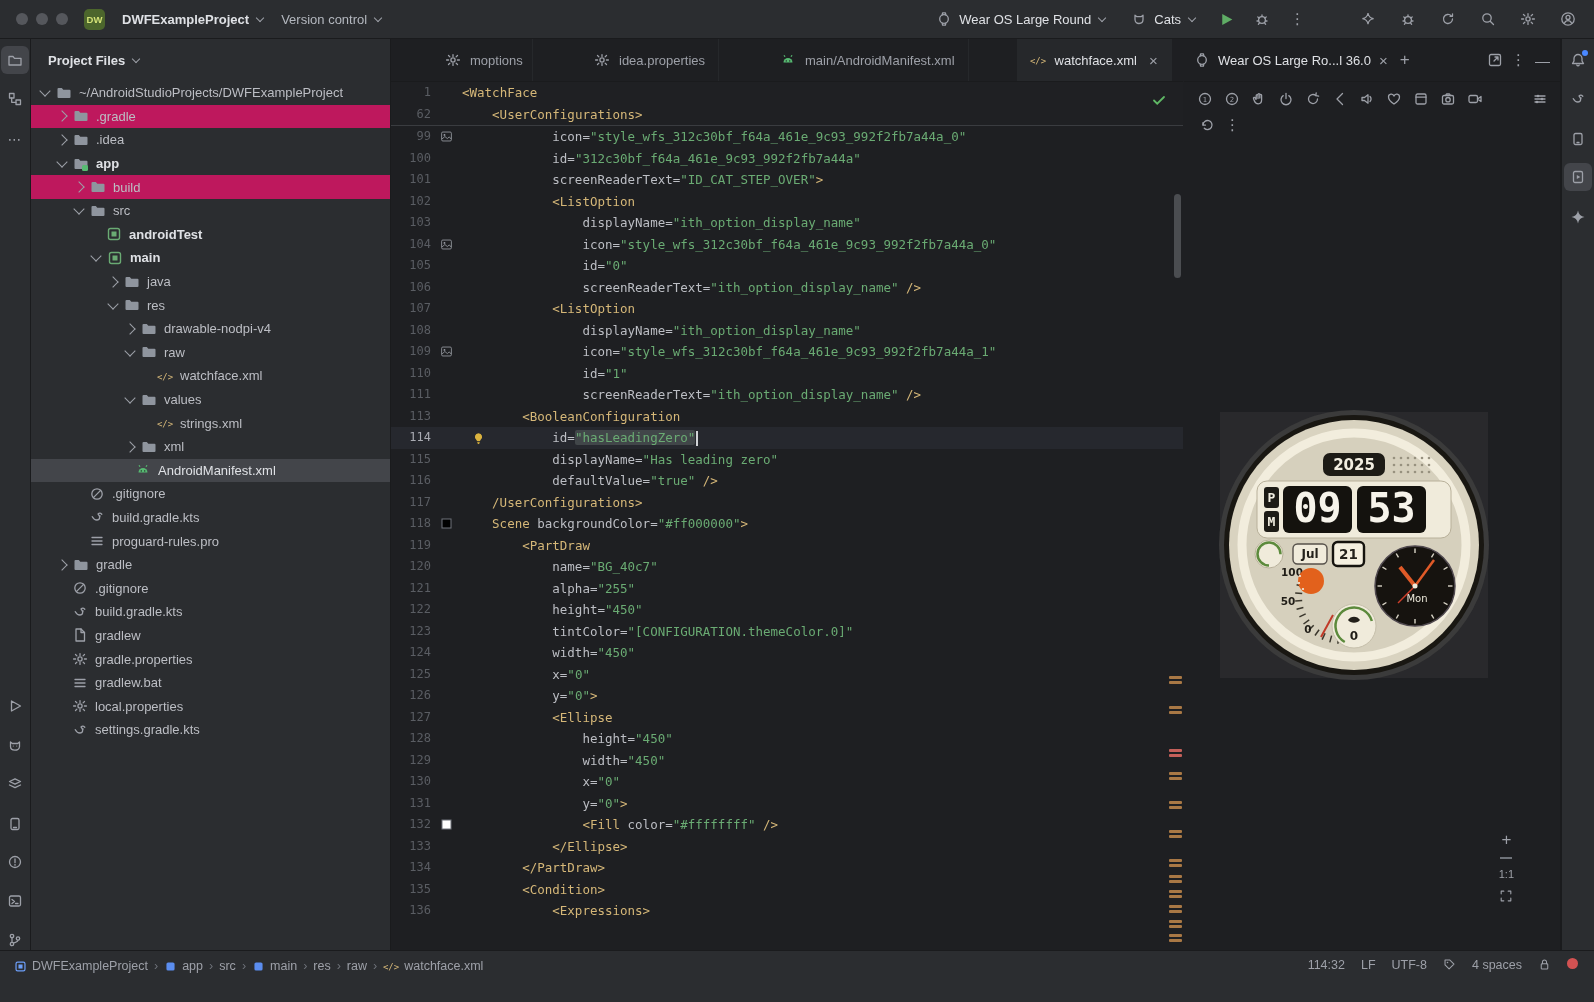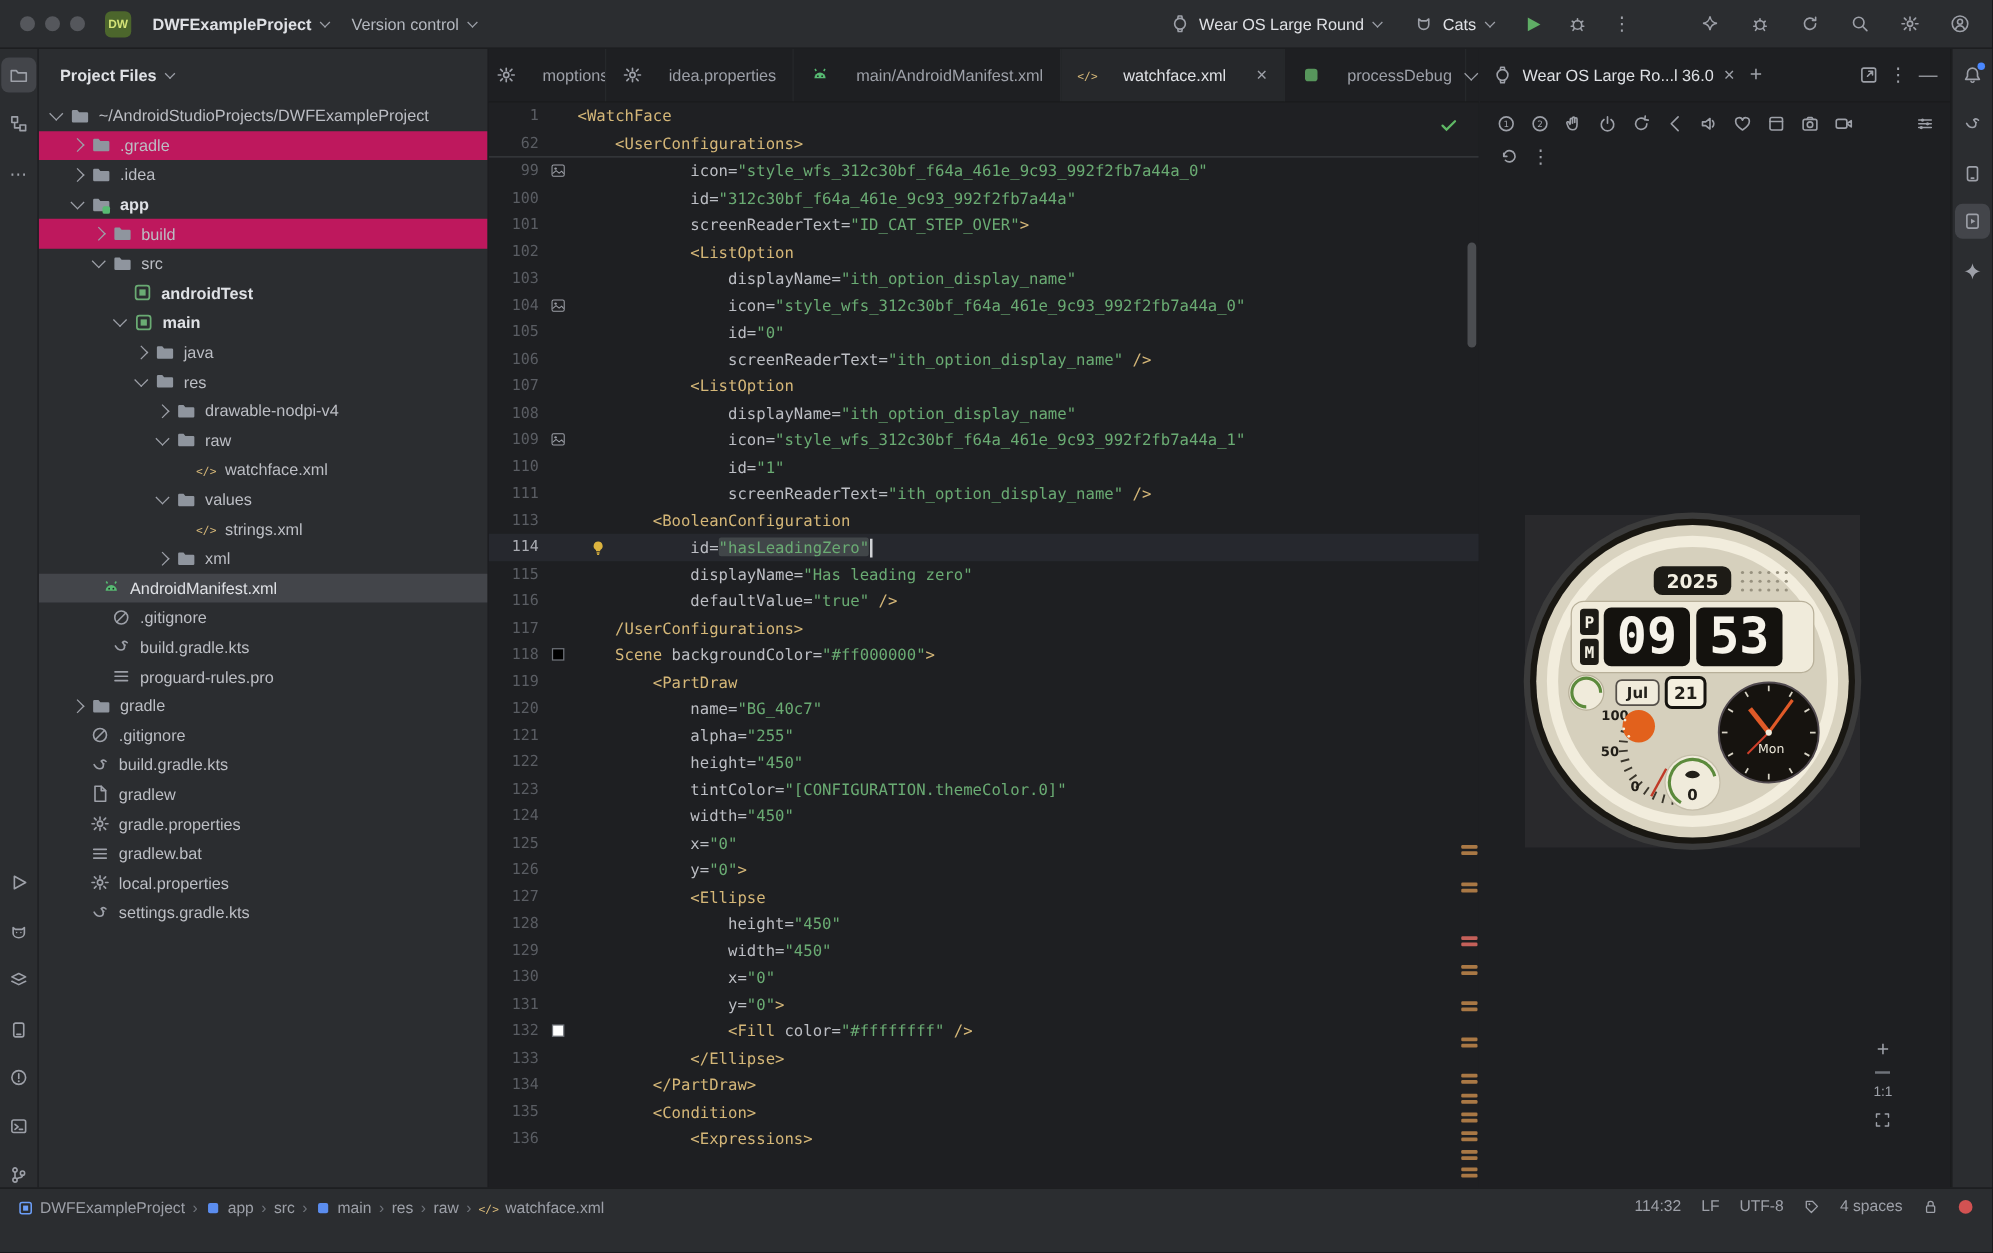--- a/index.html
+++ b/index.html
@@ -41,21 +41,21 @@
   .trow .icon{width:18px;height:16px;margin-right:6px;flex:none;}
   .tlabel.bold{font-weight:bold;color:#dfe1e5;}
   .trow.warm{background:#be185d;}
   .trow.sel{background:#43454a;}
   .trow.sel .tlabel{color:#dfe1e5;}
 
   
   .editor{position:absolute;left:391px;top:39px;width:792px;bottom:52px;background:#1e1f22;}
   .tabsbar{height:42px;border-bottom:1px solid #1a1b1d;display:flex;align-items:stretch;}
   .tabs{display:flex;}
-  .tab{display:flex;align-items:center;gap:21px;padding:0 13px;border-right:1px solid #26282b;color:#9da0a8;white-space:nowrap;}
+  .tab{display:flex;align-items:center;gap:9px;padding:0 13px;border-right:1px solid #26282b;color:#9da0a8;white-space:nowrap;margin-left:48px;}
   .tab .icon{width:16px;height:16px;}
   .tab.active{color:#dfe1e5;background:#26282b;}
   .tab.partial{width:74px;overflow:hidden;padding-left:6px;}
   .tab.fade{max-width:118px;overflow:hidden;}
   .tab-close{color:#9da0a8;font-size:15px;margin-left:3px;line-height:1;}
   .tabs-extra{margin-left:auto;display:flex;align-items:center;gap:16px;padding-right:16px;color:#9da0a8;}
   .code{position:absolute;left:0;top:43px;right:0;bottom:0;overflow:hidden;
         font-family:"DejaVu Sans Mono","Liberation Mono",monospace;font-size:12.5px;}
   .sticky{border-bottom:1px solid #3a3c40;background:#1f2023;}
   .crow{height:21.5px;line-height:21.5px;display:flex;position:relative;}
@@ -103,21 +103,21 @@
   .right-strip{position:absolute;left:1561px;top:39px;width:33px;bottom:52px;background:#2b2d30;border-left:1px solid #1a1b1d;}
   .right-strip .strip-ico{left:2px;}
   .badge{position:absolute;width:6px;height:6px;border-radius:50%;background:#4a88ff;right:4px;top:4px;}
 
   
   .statusbar{position:absolute;left:0;right:0;bottom:0;height:52px;background:#2b2d30;border-top:1px solid #1a1b1d;
              display:flex;align-items:flex-start;padding:7px 16px 0 14px;color:#9da0a8;font-size:12.5px;box-sizing:border-box;}
   .crumbs{display:flex;align-items:center;gap:6px;white-space:nowrap;}
   .crumb{display:flex;align-items:center;gap:5px;}
   .csep{color:#6f737a;}
-  .sb-right{margin-left:auto;display:flex;align-items:center;gap:16px;}
+  .sb-right{margin-left:auto;display:flex;align-items:flex-start;gap:16px;}
   .red-dot{width:11px;height:11px;border-radius:50%;background:#d25252;display:inline-block;}
 </style>
 </head>
 <body>
 
 <div class="app">
 
   <div class="titlebar">
     <div class="traffic">
       <span class="tl"></span>
@@ -416,21 +416,21 @@
         </div>
         <div class="trow " style="padding-left:95px">
           <span class="chev right"></span>
           <span class="icon">
             <svg viewBox="0 0 16 16" width="16" height="16">
               <path d="M1.5 4a1 1 0 0 1 1-1h3.3l1.5 1.8h6.2a1 1 0 0 1 1 1V12a1 1 0 0 1-1 1h-11a1 1 0 0 1-1-1z" fill="#8f959e"></path>
             </svg>
           </span>
           <span class="tlabel">xml</span>
         </div>
-        <div class="trow sel" style="padding-left:36px">
+        <div class="trow sel" style="padding-left:90px">
           <span class="chev none"></span>
           <span class="icon">
             <svg viewBox="0 0 16 16" width="16" height="16">
               <path d="M3.5 10.5a4.5 4.5 0 0 1 9 0z" fill="#57ba72"></path>
               <line x1="5" y1="4.8" x2="4" y2="3.2" stroke="#57ba72" stroke-width="1.2"></line>
               <line x1="11" y1="4.8" x2="12" y2="3.2" stroke="#57ba72" stroke-width="1.2"></line>
               <circle cx="6.3" cy="8.9" r=".7" fill="#1e1f22"></circle>
               <circle cx="9.7" cy="8.9" r=".7" fill="#1e1f22"></circle>
             </svg>
           </span>

